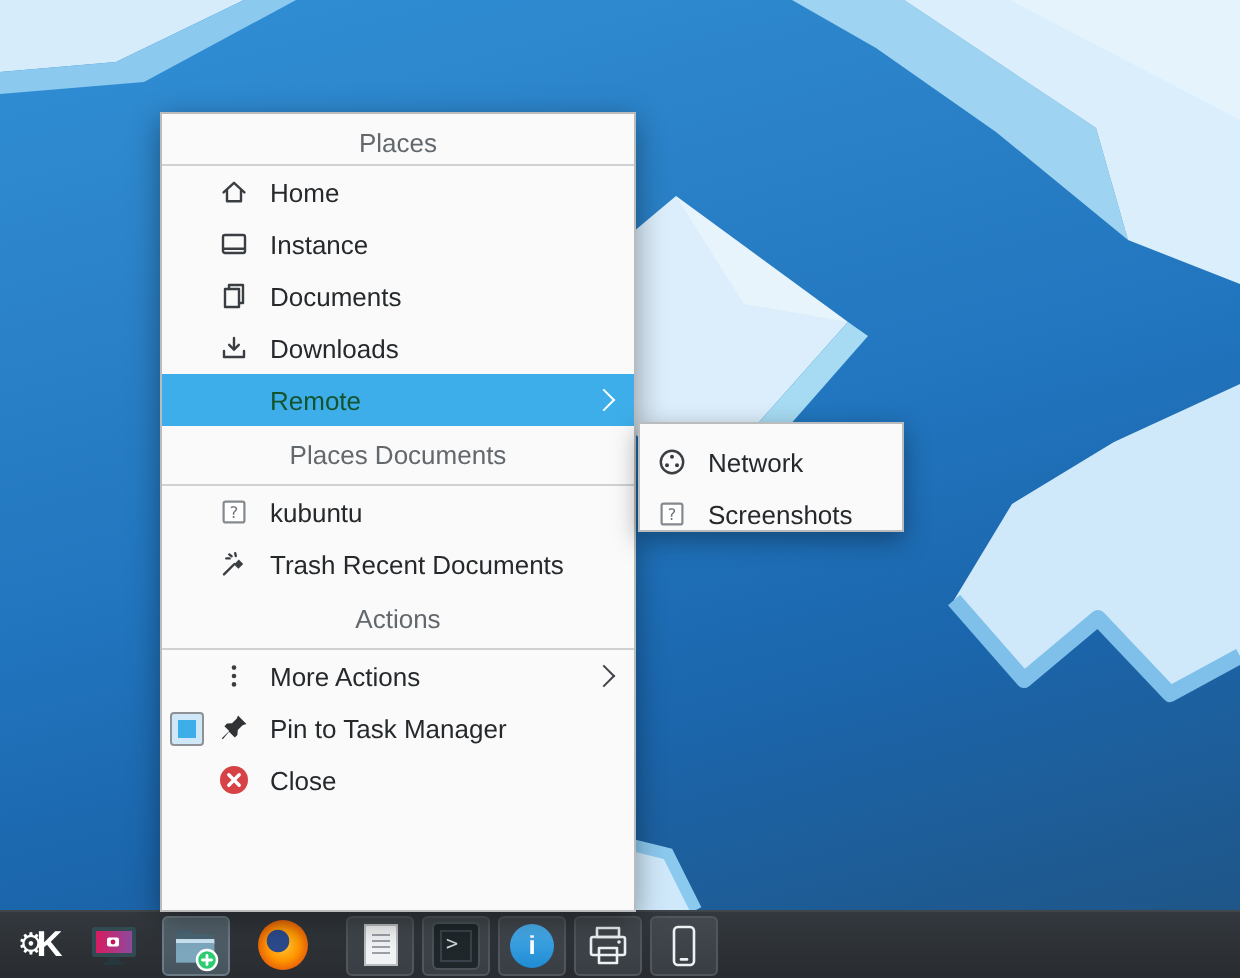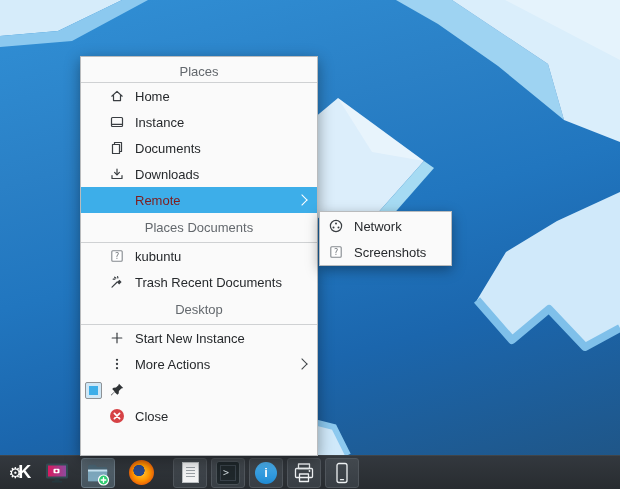--- a/index.html
+++ b/index.html
@@ -18,34 +18,34 @@
   .menu-header{display:flex;align-items:center;justify-content:center;
     color:#63686d;font-size:13px;border-bottom:1px solid #cfd1d3;}
   .menu-header.h-first{height:21px;}
   .menu-header.h-mid{height:29px;}
   .menu-item{display:flex;align-items:center;height:26px;padding:0 8px 0 4px;
     color:#26292c;font-size:13px;cursor:default;}
   .menu-item .cbcol{width:24px;flex:0 0 24px;display:flex;align-items:center;justify-content:flex-start;}
   .menu-item .ico{width:16px;height:16px;flex:0 0 16px;display:flex;align-items:center;justify-content:center;}
   .menu-item .lbl{margin-left:10px;white-space:nowrap;}
   .menu-item .spacer{flex:1;}
-  .menu-item.hl{background:#3daee9;color:#7f1d1d;}
+  .menu-item.hl{background:#3daee9;color:#14532d;}
   .chev{width:7px;height:7px;border-right:1.6px solid #3f4448;border-top:1.6px solid #3f4448;
     transform:rotate(45deg);margin-right:3px;}
   .menu-item.hl .chev{border-color:#ffffff;}
   .icon-stroke{stroke:#3a3e42;stroke-width:1.2;fill:none;stroke-linecap:round;stroke-linejoin:round;}
   .checkbox{width:15px;height:15px;border:1px solid #8e9296;border-radius:2px;background:#cfe7f6;
     display:flex;align-items:center;justify-content:center;}
   .checkbox .inner{width:9px;height:9px;background:#3daee9;}
 
   
   .submenu{position:absolute;left:319px;top:211px;width:133px;height:55px;
     background:#fafafa;border:1px solid #b9bbbd;box-sizing:border-box;
     box-shadow:0 4px 12px rgba(0,0,0,.35);padding-top:1px;z-index:6;}
-  .submenu .menu-item{padding-left:8px;}
+  .submenu .menu-item{padding-left:8px;align-items:flex-end;}
 
   
   .panel{position:absolute;left:0;bottom:0;width:620px;height:34px;
     background:linear-gradient(#33383e,#282c30);border-top:1px solid #404549;
     box-sizing:border-box;display:flex;align-items:center;z-index:4;}
   .task-btn{height:30px;display:flex;align-items:center;justify-content:center;flex:0 0 auto;}
   .tile{width:34px;background:linear-gradient(#42484e,#383e44);border:1px solid #50565c;border-radius:3px;box-sizing:border-box;}
   .tile.active{background:linear-gradient(#56646e,#46545e);border-color:#6b7a85;}
   .kde-logo{width:30px;margin-left:5px;position:relative;color:#fff;}
   .kde-logo .gear{font-size:15px;line-height:15px;}
@@ -163,32 +163,22 @@
             <path class="icon-stroke" d="M3 13.2 L8.2 8"></path>
             <path d="M8 8.2 L10.4 5.8 L12.6 8 L10.2 10.4 Z" fill="#3a3e42"></path>
             <line class="icon-stroke" x1="4.2" y1="5.2" x2="5.8" y2="5.2"></line>
             <line class="icon-stroke" x1="5.6" y1="3.2" x2="6.8" y2="4.1"></line>
             <line class="icon-stroke" x1="8.6" y1="2.6" x2="8.9" y2="4"></line>
           </svg>
       </span>
       <span class="lbl">Trash Recent Documents</span>
     </div>
 
-    <div class="menu-header h-mid">Desktop</div>
-
-    <div class="menu-item">
-      <span class="cbcol"></span>
-      <span class="ico">
-        <svg width="16" height="16" viewBox="0 0 16 16">
-            <line class="icon-stroke" x1="8" y1="3.2" x2="8" y2="12.8"></line>
-            <line class="icon-stroke" x1="3.2" y1="8" x2="12.8" y2="8"></line>
-          </svg>
-      </span>
-      <span class="lbl">Start New Instance</span>
-    </div>
+    <div class="menu-header h-mid">Actions</div>
+
 
     <div class="menu-item">
       <span class="cbcol"></span>
       <span class="ico">
         <svg width="16" height="16" viewBox="0 0 16 16">
             <circle cx="8" cy="3.8" r="1.15" fill="#3a3e42"></circle>
             <circle cx="8" cy="8" r="1.15" fill="#3a3e42"></circle>
             <circle cx="8" cy="12.2" r="1.15" fill="#3a3e42"></circle>
           </svg>
       </span>
@@ -201,20 +191,21 @@
       <span class="cbcol">
         <span class="checkbox">
             <span class="inner"></span>
           </span>
       </span>
       <span class="ico">
         <svg width="16" height="16" viewBox="0 0 16 16">
             <path d="M10 1.8 L14.2 6 L12.3 6.6 L9.9 9 L9.7 11.5 L8.4 12.8 L5.5 9.9 L2.4 13.6 L1.9 13.1 L5.6 9.5 L3.2 7.1 L4.5 5.8 L7 5.6 L9.4 3.2 Z" fill="#2f3336"></path>
           </svg>
       </span>
+      <span class="lbl">Pin to Task Manager</span>
     </div>
 
     <div class="menu-item">
       <span class="cbcol"></span>
       <span class="ico">
         <svg width="16" height="16" viewBox="0 0 16 16">
             <circle cx="8" cy="8" r="7" fill="#d64246"></circle>
             <path d="M5.4 5.4 L10.6 10.6 M10.6 5.4 L5.4 10.6" stroke="#ffffff" stroke-width="1.7" stroke-linecap="round"></path>
           </svg>
       </span>

